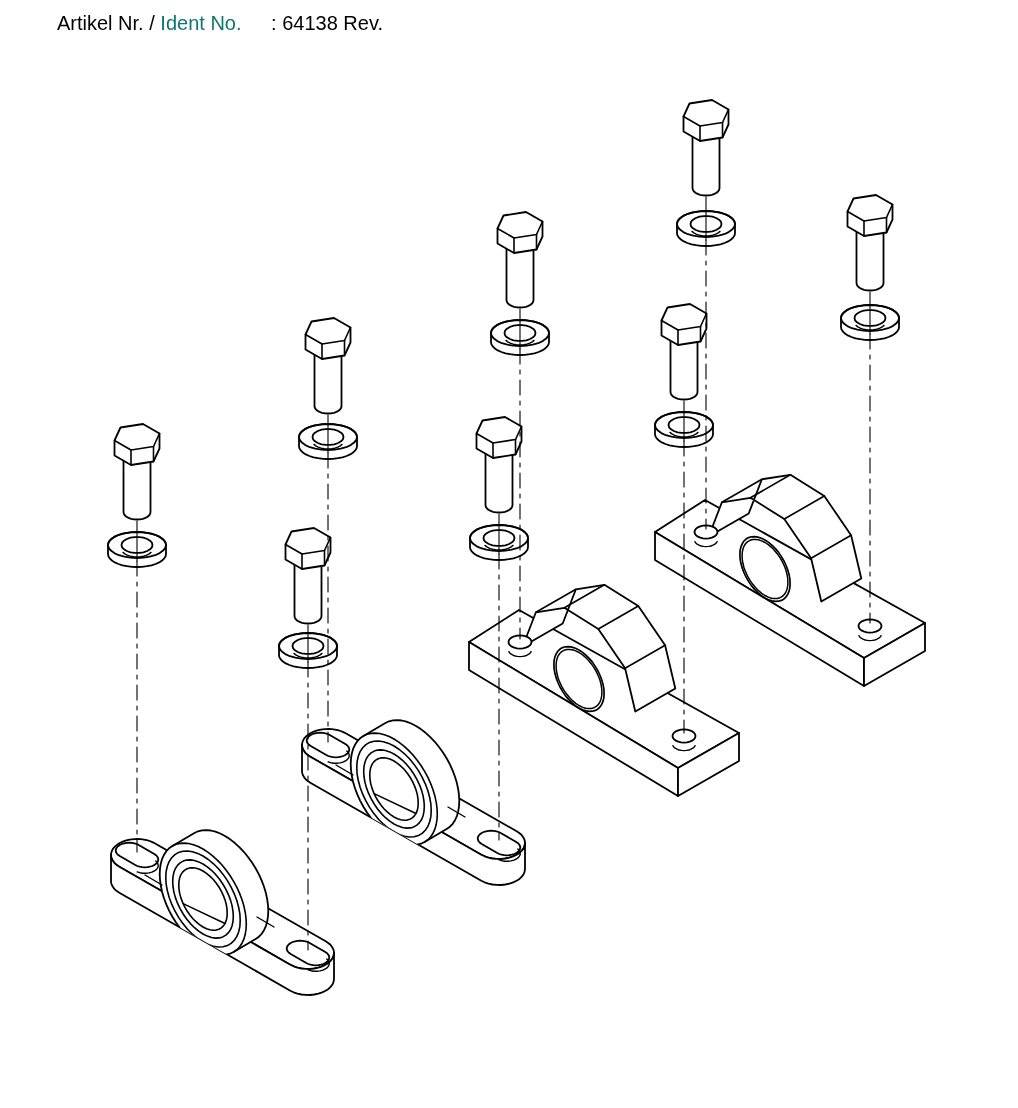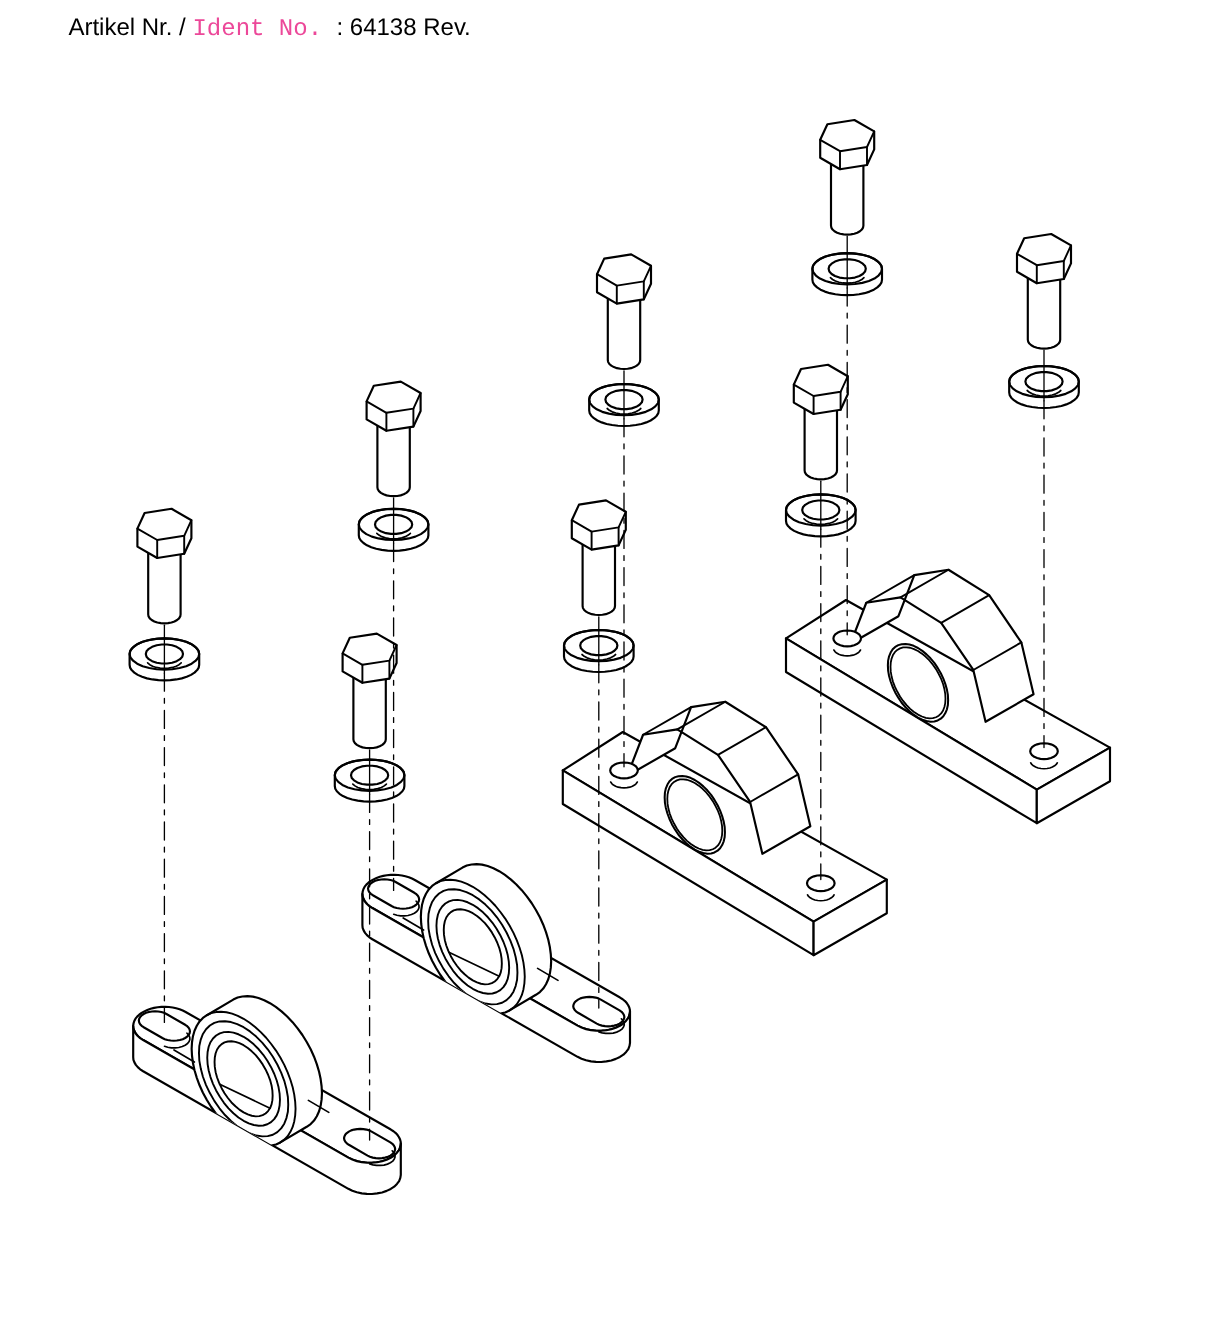--- a/index.html
+++ b/index.html
@@ -229,14 +229,14 @@
           <path d="M-13.5 20.0 L -13.5 75.0 L -13.2 76.7 L -12.2 78.3 L -10.6 79.7 L -8.4 80.9 L -5.9 81.8 L -3.0 82.3 L 0.0 82.5 L 3.0 82.3 L 5.9 81.8 L 8.4 80.9 L 10.6 79.7 L 12.2 78.3 L 13.2 76.7 L 13.5 75.0 L 13.5 20.0" fill="none" stroke="#000000" stroke-width="1.8" stroke-linecap="round" stroke-linejoin="round"></path>
           <path d="M-16.5 -9.5 L 6.0 -13.0 L 22.5 -3.5 L 22.5 11.5 L 16.5 24.5 L -6.0 28.0 L -22.5 18.5 L -22.5 3.5 Z" fill="#fff" stroke="#000000" stroke-width="1.8" stroke-linecap="round" stroke-linejoin="round"></path>
           <path d="M-22.5 3.5 L -6.0 13.0 L 16.5 9.5 L 22.5 -3.5" fill="none" stroke="#000000" stroke-width="1.6" stroke-linecap="round" stroke-linejoin="round"></path>
           <path d="M-6.0 13.0 L -6.0 28.0" fill="none" stroke="#000000" stroke-width="1.6" stroke-linecap="round" stroke-linejoin="round"></path>
           <path d="M16.5 9.5 L 16.5 24.5" fill="none" stroke="#000000" stroke-width="1.6" stroke-linecap="round" stroke-linejoin="round"></path>
         </g>
         <path d="M0 292 L0 334" fill="none" stroke="#000000" stroke-width="1.1" stroke-linecap="round" stroke-linejoin="round"></path>
         <path d="M0 334 L0 623" fill="none" stroke="#000000" stroke-width="1.1" stroke-dasharray="15 6 4 6" stroke-linecap="round" stroke-linejoin="round"></path>
       </g>
     </svg>
-  <div class="hdr"><span style="color: rgb(0, 0, 0); margin-top: 12px;">Artikel Nr. / </span><span style="color: #ec4899; font-family: Liberation Mono, monospace;">Ident No. </span><span style="color: rgb(0, 0, 0);">: 64138 Rev.</span></div>
+  <div class="hdr"><span style="color: rgb(0, 0, 0); margin-top: 12px;">Artikel Nr. / </span><span style="color: #0f766e;">Ident No. </span><span style="color: rgb(0, 0, 0); margin-left: 24px;">: 64138 Rev.</span></div>
 </div>
 
 </body></html>

